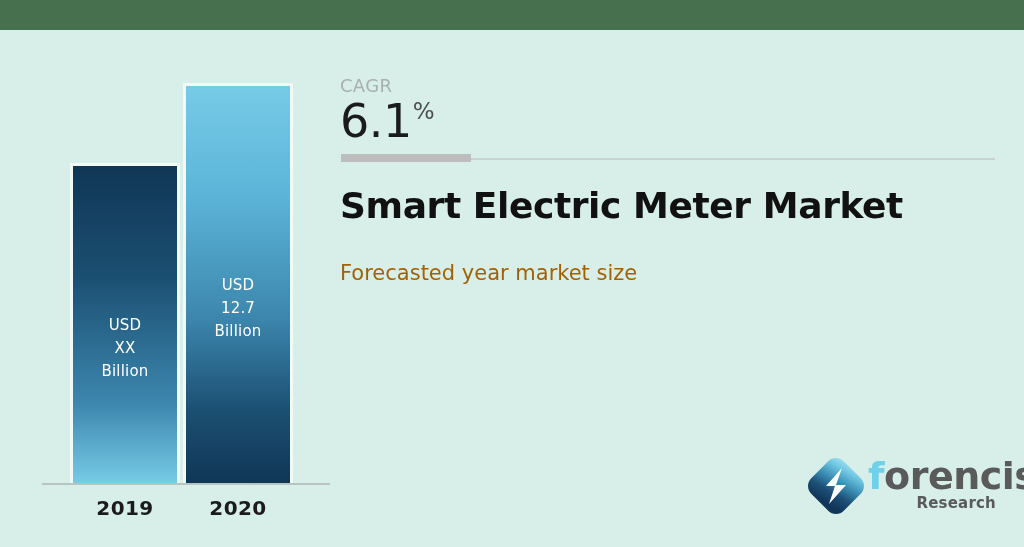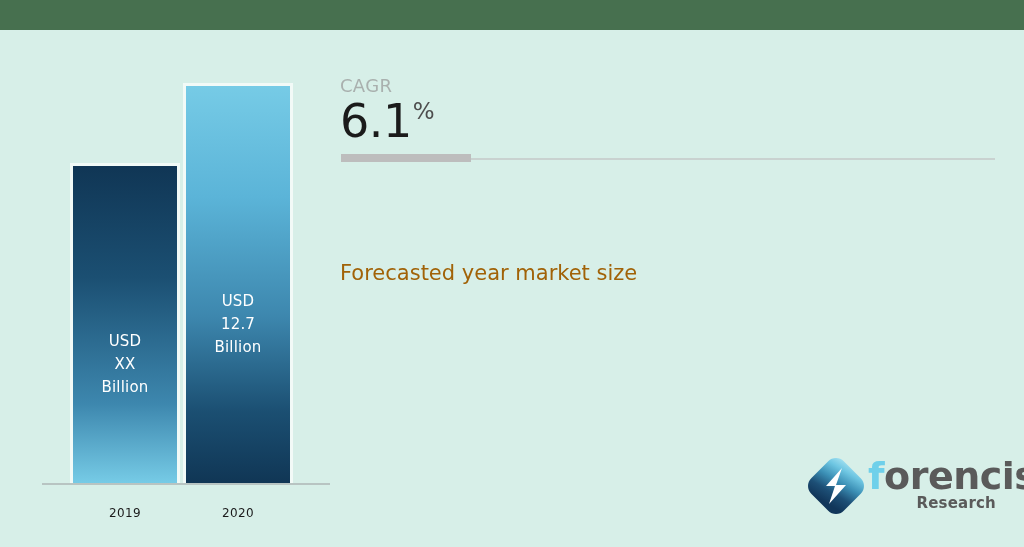--- a/index.html
+++ b/index.html
@@ -55,37 +55,37 @@
     height: 400px;
     background: linear-gradient(to bottom, #76cbe6 0%, #5bb4d8 28%, #3d87ae 58%, #1b4f72 82%, #103655 100%);
   }
   .bar-label {
     color: #ffffff;
     font-size: 15px;
     line-height: 23px;
     text-align: center;
     letter-spacing: 0.2px;
     position: relative;
-    top: 40px;
+    top: 24px;
   }
   #axis-line {
     position: absolute;
     left: 42px;
     bottom: 62px;
     width: 288px;
     height: 2px;
     background: #b8c4c2;
   }
   .year-label {
     position: absolute;
     bottom: 27px;
     width: 110px;
     text-align: center;
-    font-size: 12px;
-    font-weight: normal;
+    font-size: 20px;
+    font-weight: bold;
     color: #1b1b1b;
     letter-spacing: 0.4px;
   }
   #year-2019 { left: 70px; }
   #year-2024 { left: 183px; }
 
   
   #panel {
     position: absolute;
     left: 340px;
@@ -239,20 +239,21 @@
     <div id="cagr-label">CAGR</div>
 
     <div id="cagr-value-row">
       <span id="cagr-value">6.1</span>
       <span id="cagr-unit">%</span>
     </div>
 
     <div id="divider-thin"></div>
     <div id="divider-thick"></div>
 
+    <div id="market-title">Smart Electric Meter Market</div>
     <div id="subtitle">Forecasted year market size</div>
   </div>
 
   <div id="logo">
 
     <svg id="logo-mark" viewBox="0 0 68 68">
       <defs>
         <linearGradient id="diaGrad" x1="0" y1="0" x2="0.25" y2="1">
           <stop offset="0%" stop-color="#a9e4f3"></stop>
           <stop offset="22%" stop-color="#6ec6e2"></stop>

